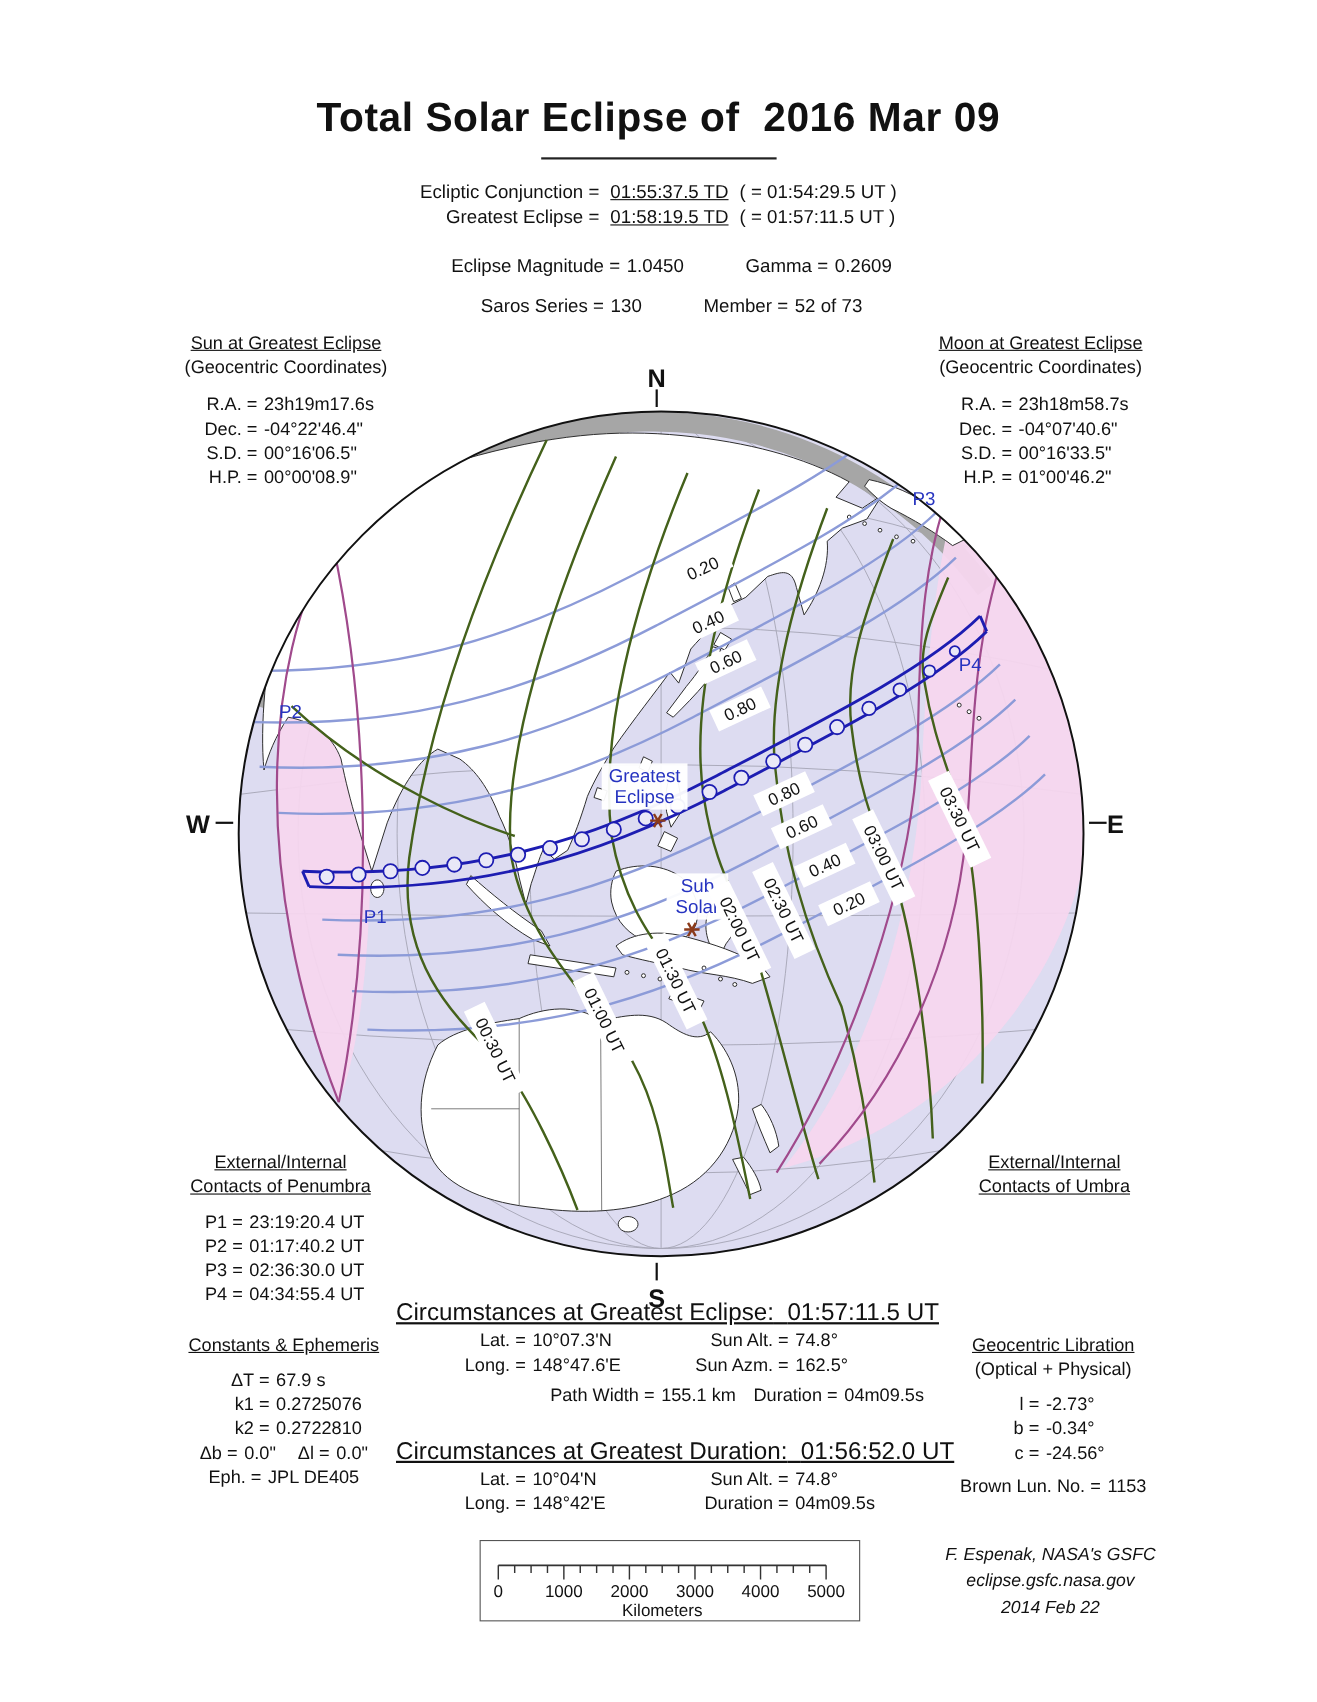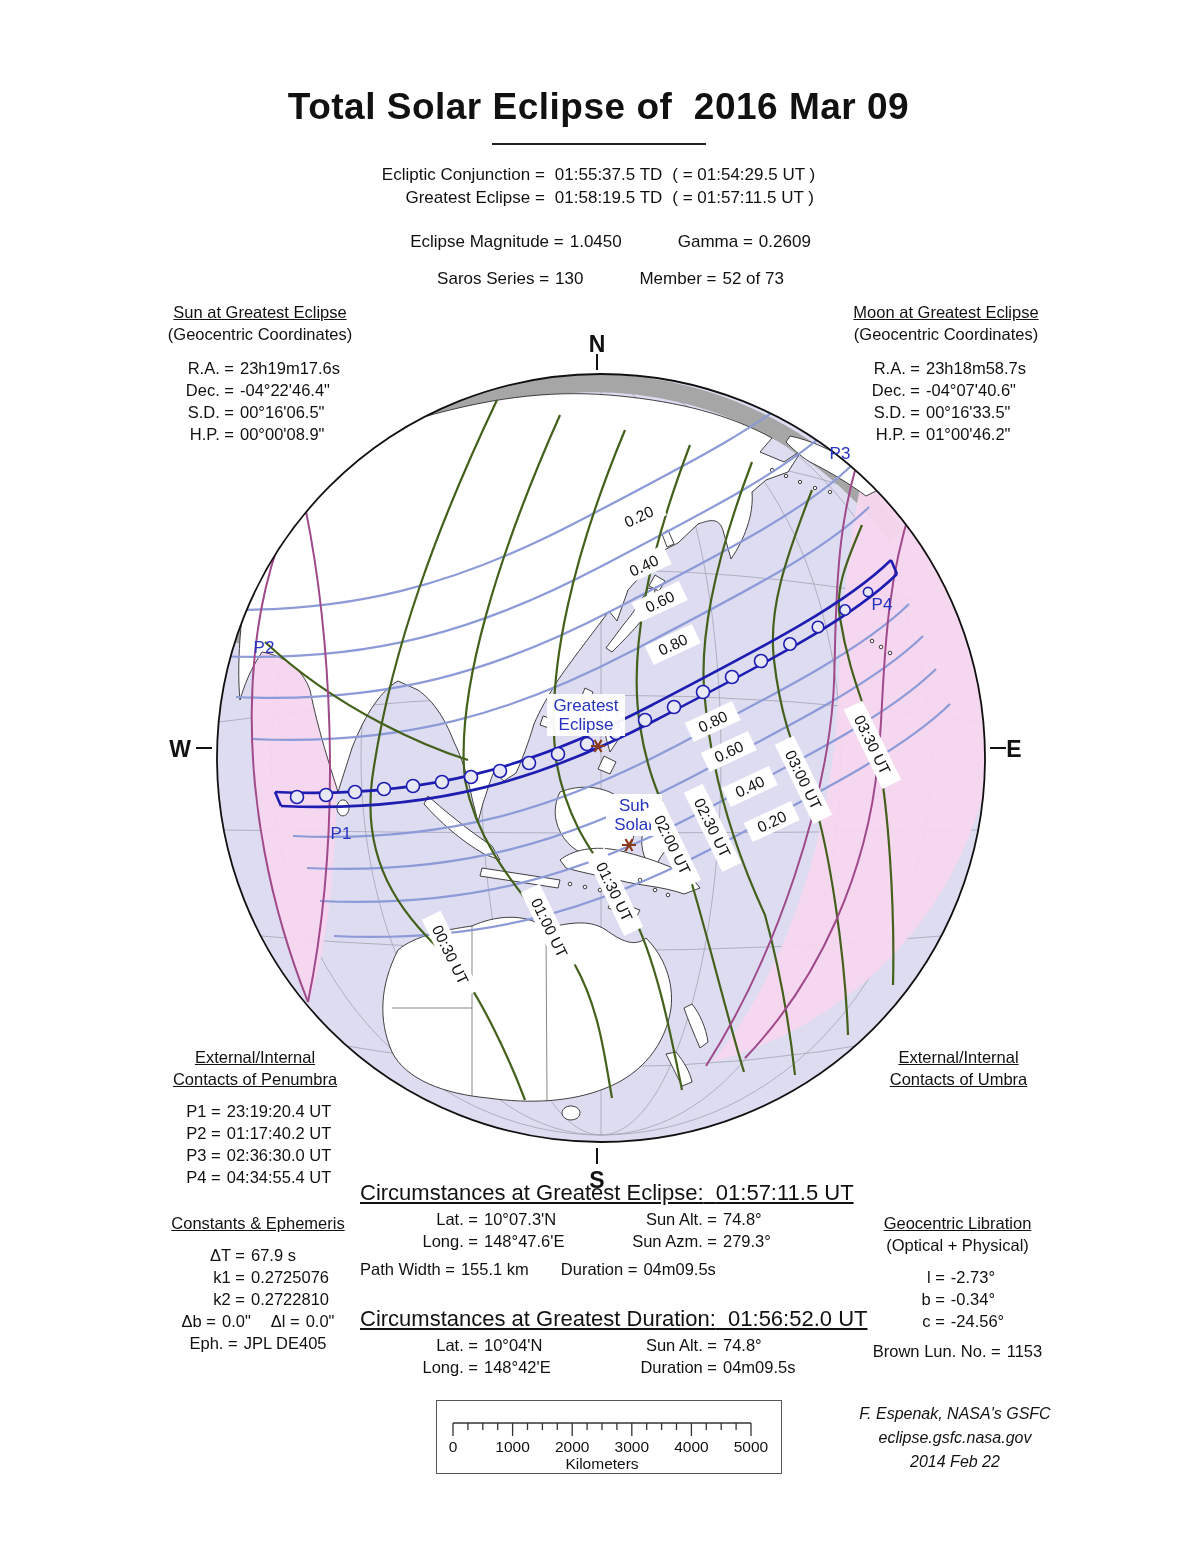--- a/index.html
+++ b/index.html
@@ -7,21 +7,21 @@
         font-family:"Liberation Sans","DejaVu Sans",sans-serif;color:#111;overflow:hidden;}
   .abs{position:absolute;}
   .pre{white-space:pre;}
   #title{left:0;top:86px;width:1197px;text-align:center;font-size:37px;font-weight:bold;letter-spacing:0.5px;}
   #title-rule{left:492px;top:143px;width:214px;height:2px;background:#222;}
   
   #hdr{left:0;top:163px;width:1197px;}
   .hdr-grid{display:grid;grid-template-columns:auto auto auto;column-gap:10px;width:fit-content;margin:0 auto;
             font-size:17px;line-height:23px;}
   .hdr-grid .c1{text-align:right;}
-  .hdr-grid .c2{text-align:right;}
+  .hdr-grid .c2{text-align:right;text-decoration:underline;}
   .hdr-grid .c3{text-align:left;}
   .pairline{display:flex;justify-content:center;column-gap:56px;font-size:17px;padding-left:12px;}
   #stats{left:0;top:232px;width:1197px;}
   #saros{left:0;top:269px;width:1197px;}
   .kv{display:flex;}
   .kv .k{text-align:right;white-space:pre;}
   .kv .v{text-align:left;margin-left:6px;white-space:pre;}
   
   .block{font-size:16.5px;line-height:22px;}
   .blk-title{text-align:center;text-decoration:underline;}
@@ -39,21 +39,21 @@
   #lib-block .rows .k{width:34px;}
   .inline-pairs{display:flex;justify-content:center;column-gap:20px;}
   
   #circ-ge{left:360px;top:1182px;width:480px;}
   #circ-gd{left:360px;top:1308px;width:480px;}
   .circ-title{text-align:left;font-size:22px;}
   .circ-title .u{text-decoration:underline;white-space:pre;}
   .circ-cols{display:flex;justify-content:center;column-gap:34px;margin-top:4px;}
   .circ-cols .col{width:205px;}
   .circ-cols .col .k{width:100px;}
-  .circ-bottom{display:flex;justify-content:flex-start;column-gap:32px;margin-top:6px;}
+  .circ-bottom{display:flex;justify-content:flex-end;column-gap:16px;margin-top:6px;}
   
   #scalebox{left:436px;top:1400px;width:344px;height:72px;border:1.5px solid #555;background:#fff;}
   #credit{left:840px;top:1402px;width:230px;text-align:center;font-style:italic;font-size:16px;line-height:24px;}
   
   svg text{font-family:"Liberation Sans","DejaVu Sans",sans-serif;}
   .maplbl{fill:#2633c0;font-size:17px;}
   .complbl{fill:#111;font-size:23px;font-weight:bold;}
   .contourlbl{fill:#111;font-size:15.5px;}
 </style>
 </head>
@@ -478,21 +478,21 @@
             <span class="v">148°47.6'E</span>
           </div>
       </div>
       <div class="col">
         <div class="kv">
             <span class="k">Sun Alt. =</span>
             <span class="v">74.8°</span>
           </div>
         <div class="kv">
             <span class="k">Sun Azm. =</span>
-            <span class="v">279.3°</span>
+            <span class="v">162.5°</span>
           </div>
       </div>
     </div>
     <div class="circ-bottom">
       <span class="kv">
           <span class="k">Path Width =</span>
           <span class="v">155.1 km</span>
         </span>
       <span class="kv">
           <span class="k">Duration =</span>

